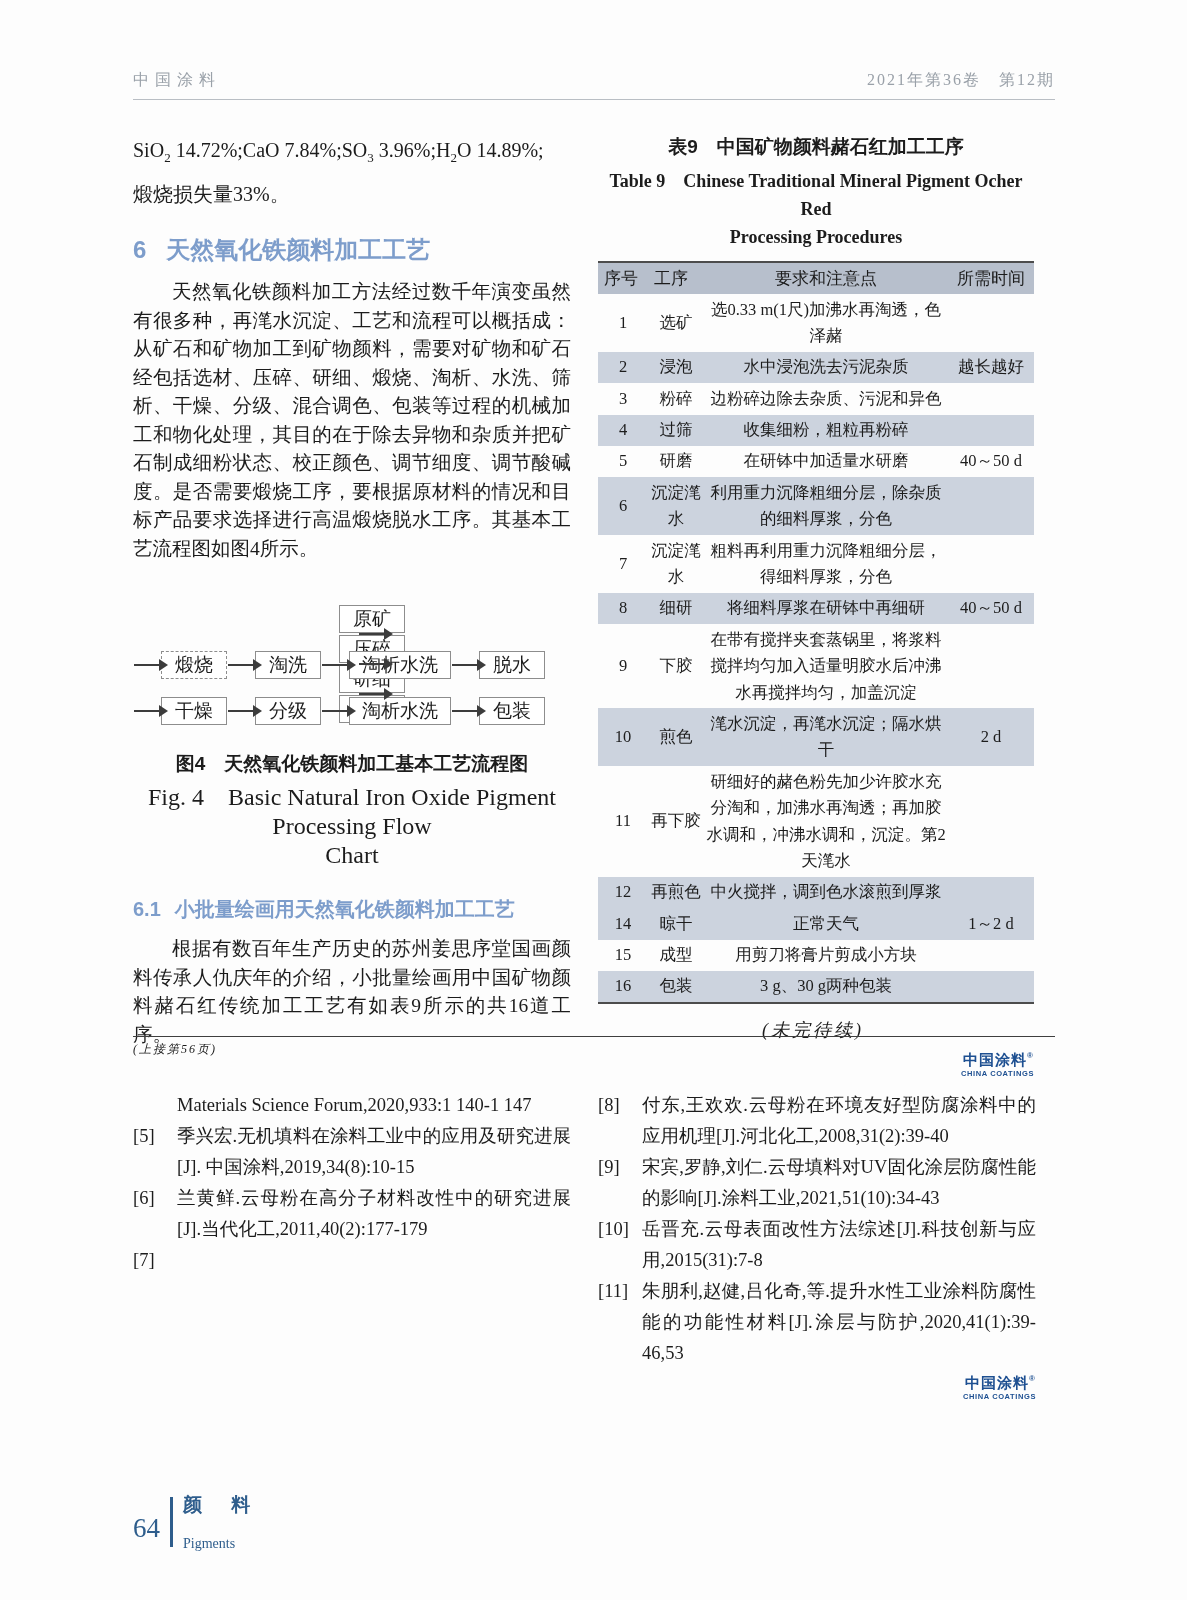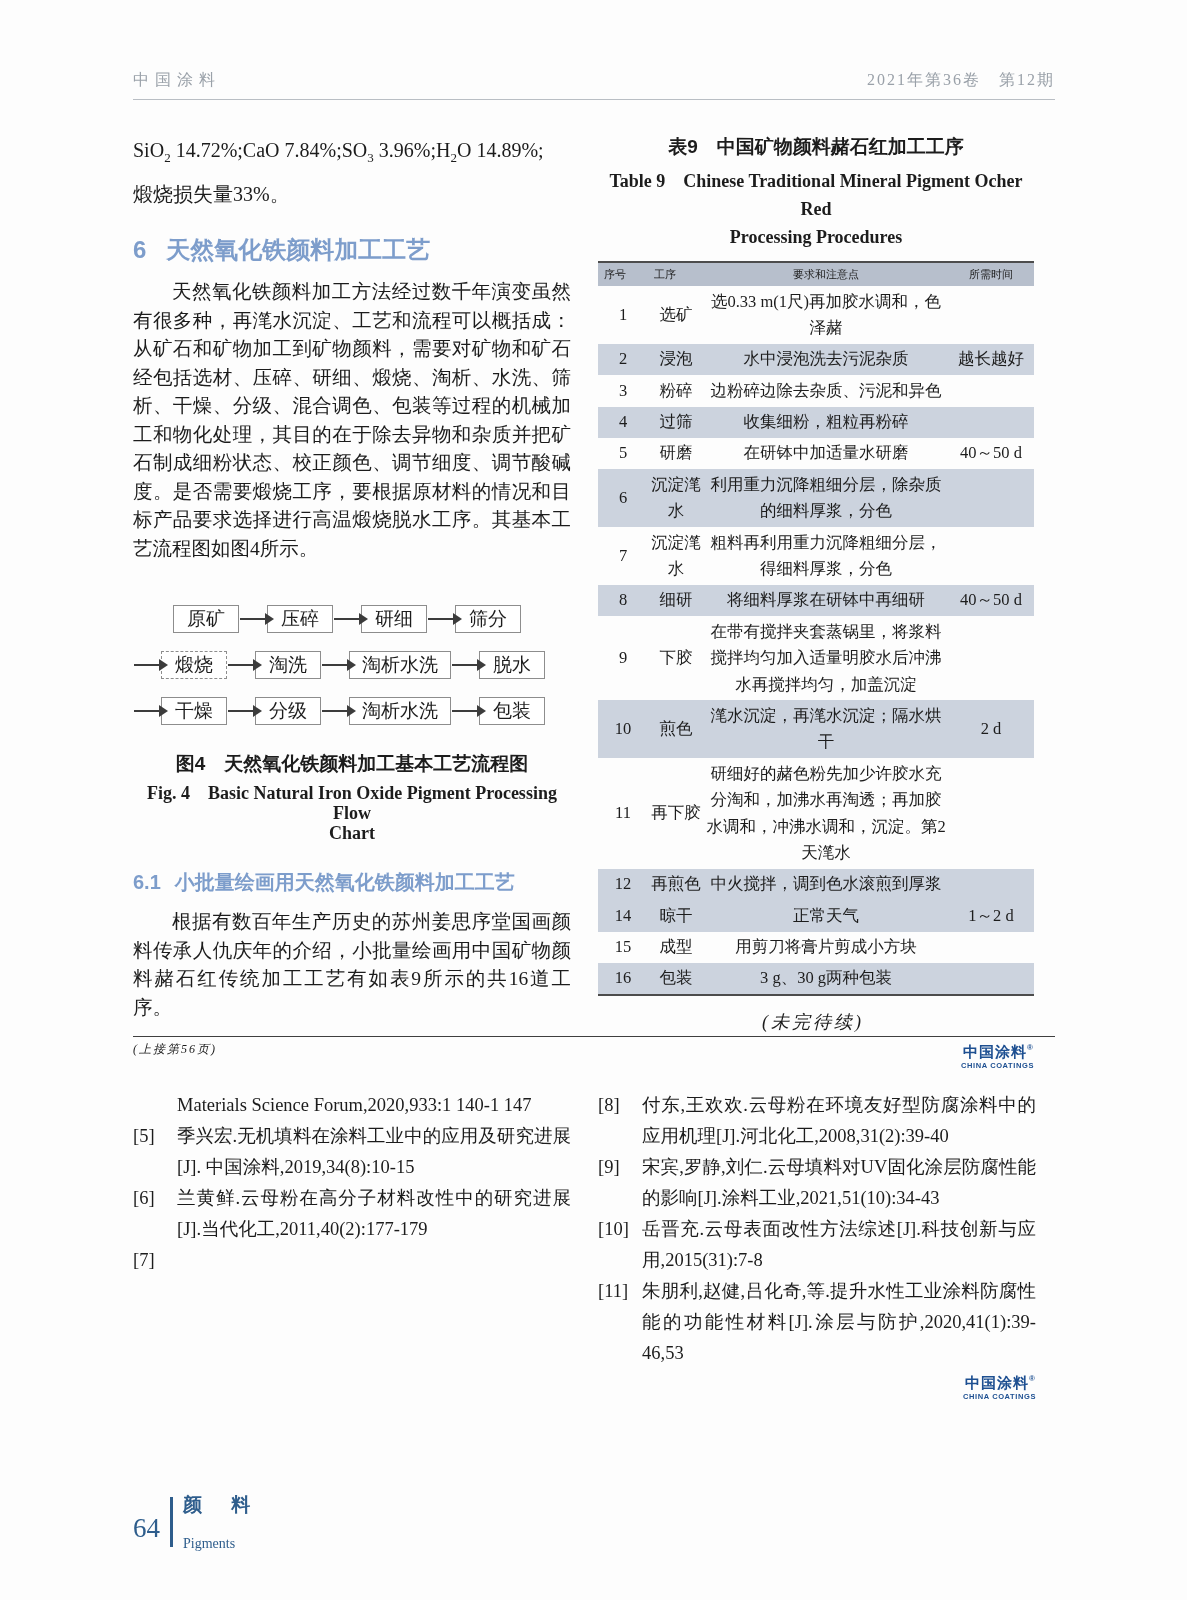--- a/index.html
+++ b/index.html
@@ -41,21 +41,21 @@
     font-weight:bold;font-size:20px;color:var(--accent,#7d9dcb);
     display:flex;gap:14px;align-items:baseline;
   }
   .body-par{
     margin-top:12px;font-size:19.5px;line-height:28.5px;
     text-align:justify;text-indent:2em;
   }
   
   .flowchart{margin-top:42px;}
   .fc-row{display:flex;align-items:center;height:28px;margin-bottom:18px;}
-  .fc-row.indent{margin-left:40px;}
+  .fc-row.indent{margin-left:40px;flex-direction:column;}
   .fc-box{
     box-sizing:border-box;
     width:66px;height:28px;line-height:26px;
     border:1px solid #8d8d8d;background:#fff;
     text-align:center;font-size:19px;flex:none;
     font-family:"Liberation Serif","DejaVu Serif",serif;
   }
   .fc-box.wide{width:102px;}
   .fc-box.dashed{border:1px dashed #8d8d8d;}
   .fc-arrow{flex:none;position:relative;width:26px;height:2px;background:#3c3c3c;margin:0 1px;}
@@ -63,36 +63,36 @@
     content:"";position:absolute;right:-8px;top:-5px;
     border-left:9px solid #3c3c3c;
     border-top:6px solid transparent;border-bottom:6px solid transparent;
   }
   .fc-cap-cn{
     margin-top:26px;text-align:center;
     font-family:"Liberation Sans","DejaVu Sans",sans-serif;
     font-weight:bold;font-size:19px;
   }
   .fc-cap-en{
-    margin-top:6px;text-align:center;font-weight:bold;font-size:18px;line-height:20px;
+    margin-top:6px;text-align:center;font-weight:normal;font-size:24px;line-height:29px;
   }
   
   .tbl-title-cn{
     text-align:center;font-family:"Liberation Sans","DejaVu Sans",sans-serif;
     font-weight:bold;font-size:19px;margin-top:6px;
   }
   .tbl-title-en{text-align:center;font-weight:bold;font-size:18px;line-height:28px;margin-top:7px;}
   table.t9{
     width:100%;border-collapse:collapse;margin-top:10px;
     border-top:2px solid #4c4c4c;border-bottom:2px solid #4c4c4c;
     font-size:16.5px;
   }
   table.t9 th{
     background:var(--th-bg,#b7bfcc);
-    font-weight:normal;font-size:11px;
+    font-weight:normal;font-size:17px;
     padding:4px 8px;
   }
   table.t9 th:first-child,table.t9 th:nth-child(2){text-align:left;padding-left:6px;}
   table.t9 td{padding:2.5px 1px;text-align:center;vertical-align:middle;line-height:1.6;}
   table.t9 tr.shaded td{background:var(--tr-bg,#ccd3de);}
   table.t9 .c-num{width:50px;}
   table.t9 .c-proc{width:56px;}
   table.t9 .c-req{width:244px;}
   table.t9 .c-time{width:86px;font-size:15.5px;}
   td.proc{padding-left:2px;padding-right:2px;}
@@ -221,21 +221,21 @@
           <th>序号</th>
           <th>工序</th>
           <th>要求和注意点</th>
           <th>所需时间</th>
         </tr>
       </thead>
       <tbody>
           <tr class="">
             <td>1</td>
             <td class="proc">选矿</td>
-            <td>选0.33 m(1尺)再加胶水调和，色泽赭</td>
+            <td>选0.33 m(1尺)加沸水再淘透，色泽赭</td>
             <td></td>
           </tr>
           <tr class="shaded">
             <td>2</td>
             <td class="proc">浸泡</td>
             <td>水中浸泡洗去污泥杂质</td>
             <td>越长越好</td>
           </tr>
           <tr class="">
             <td>3</td>

